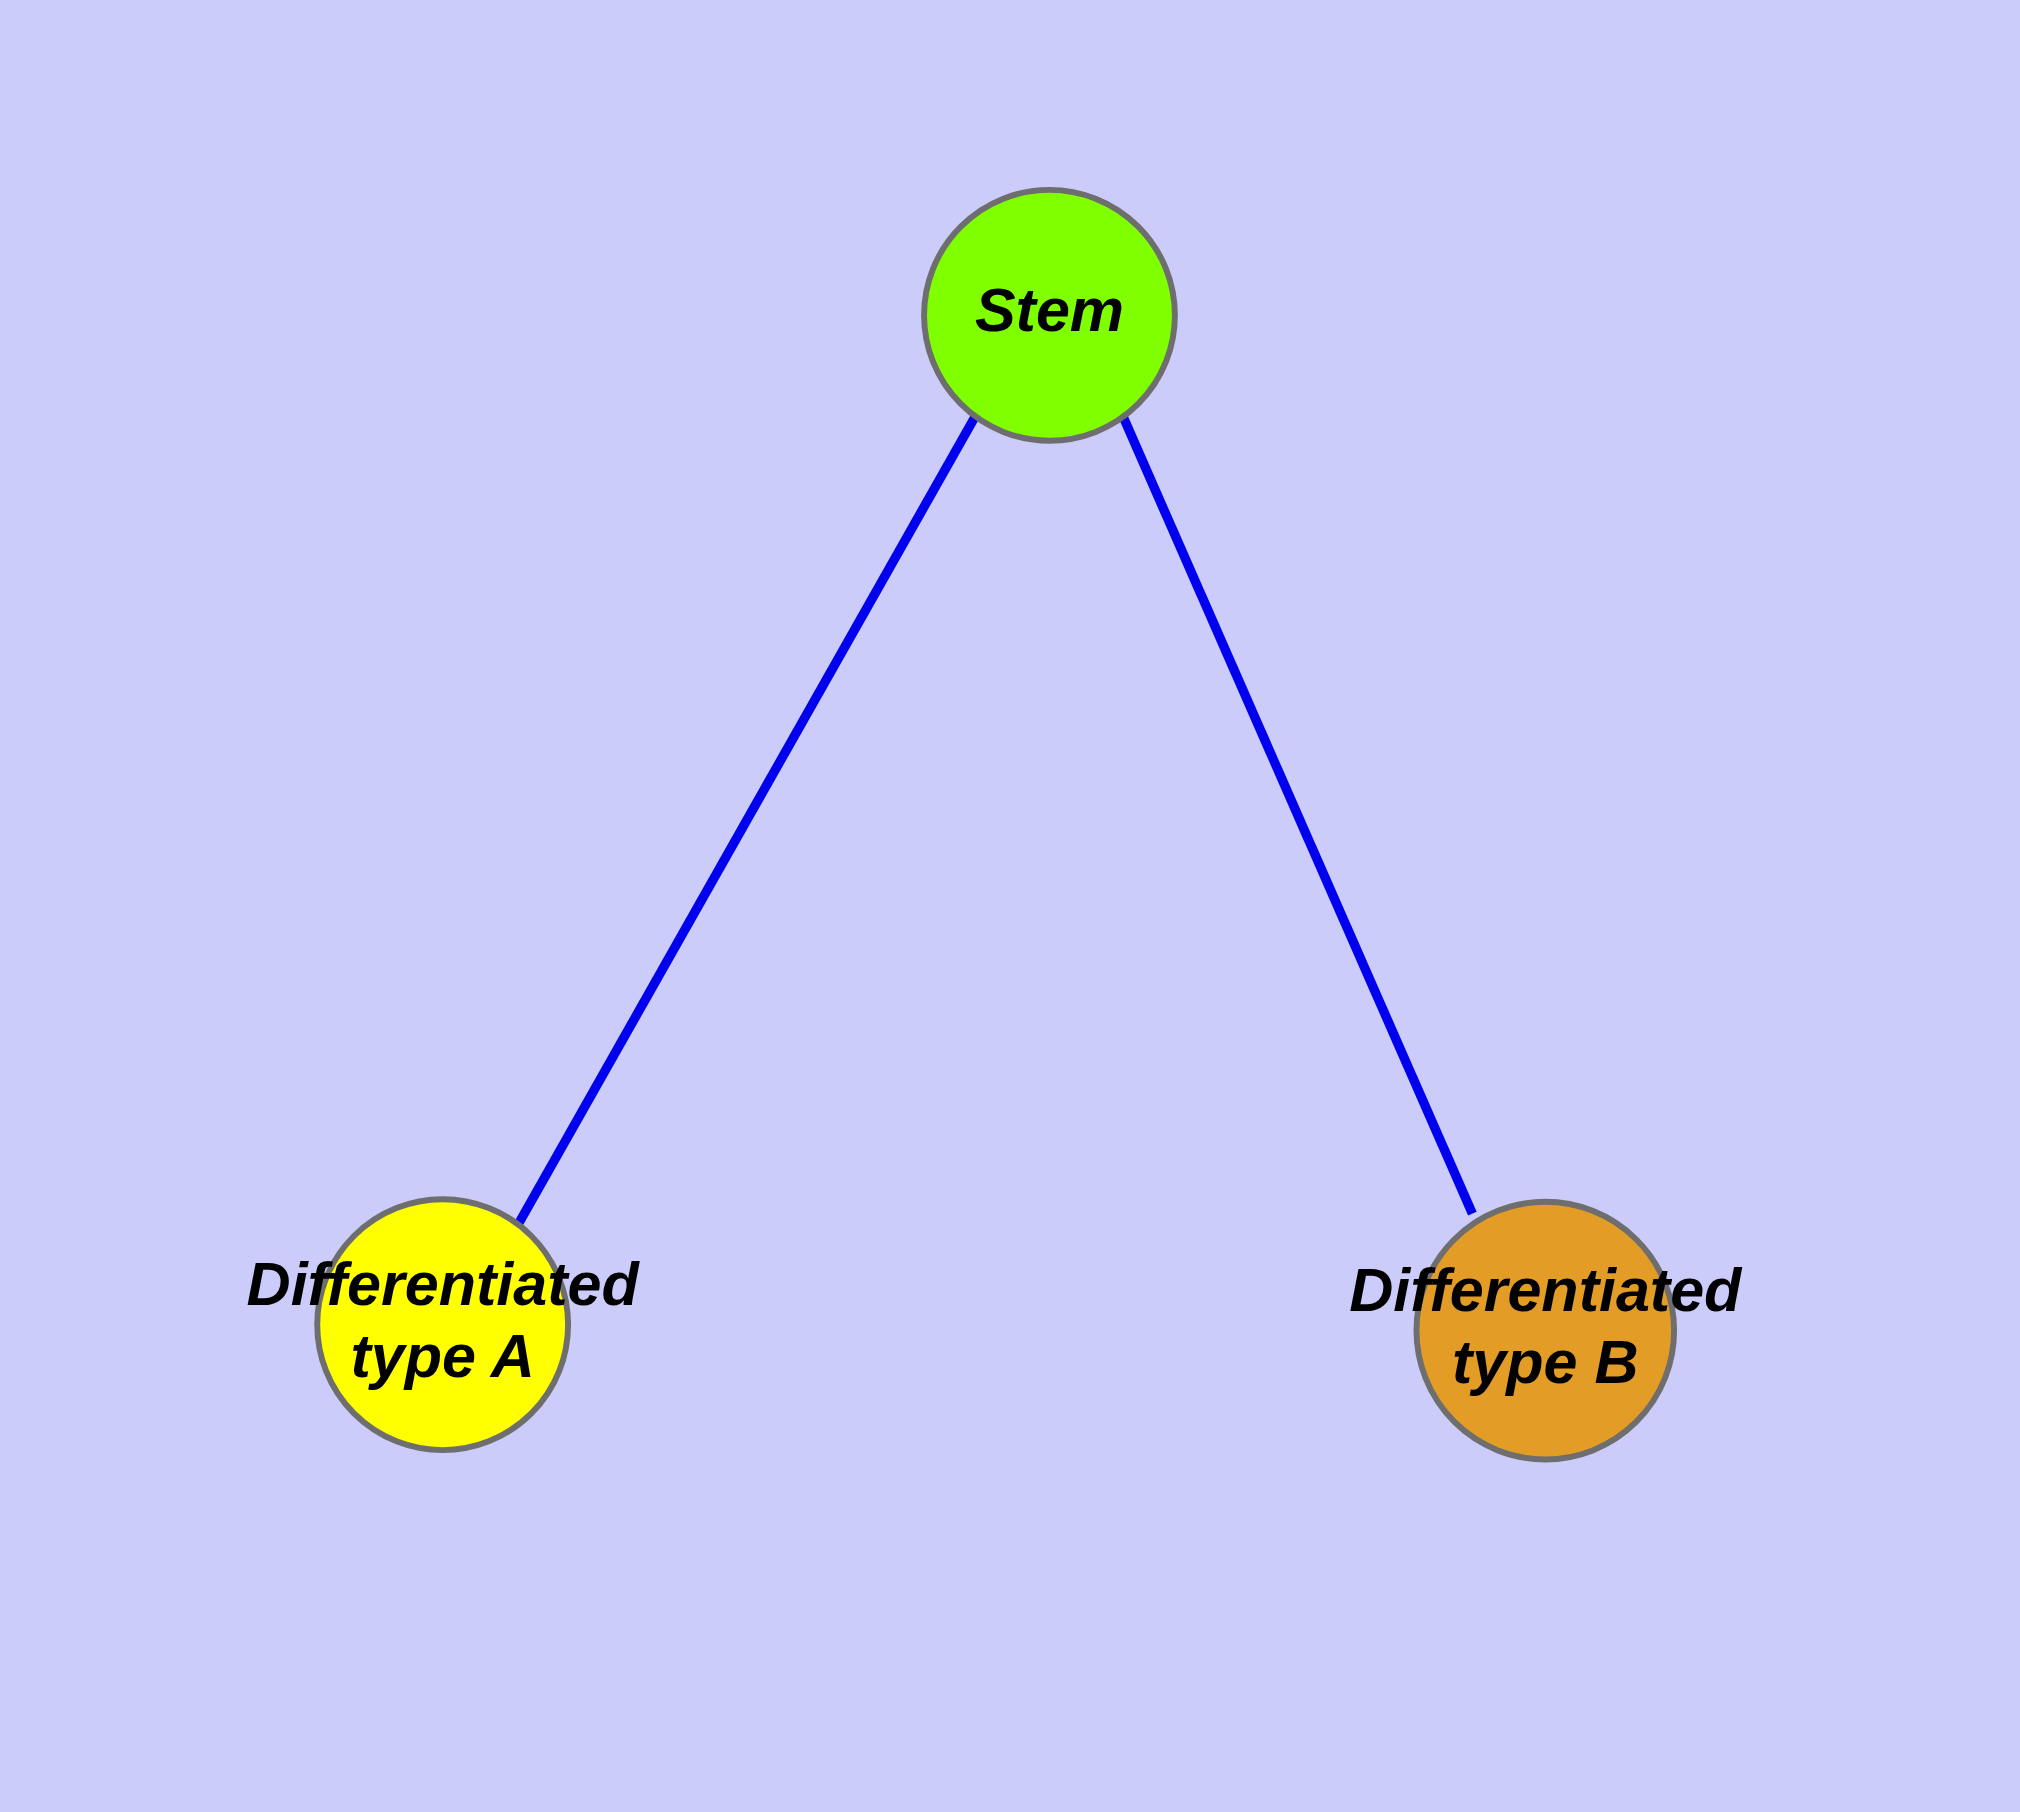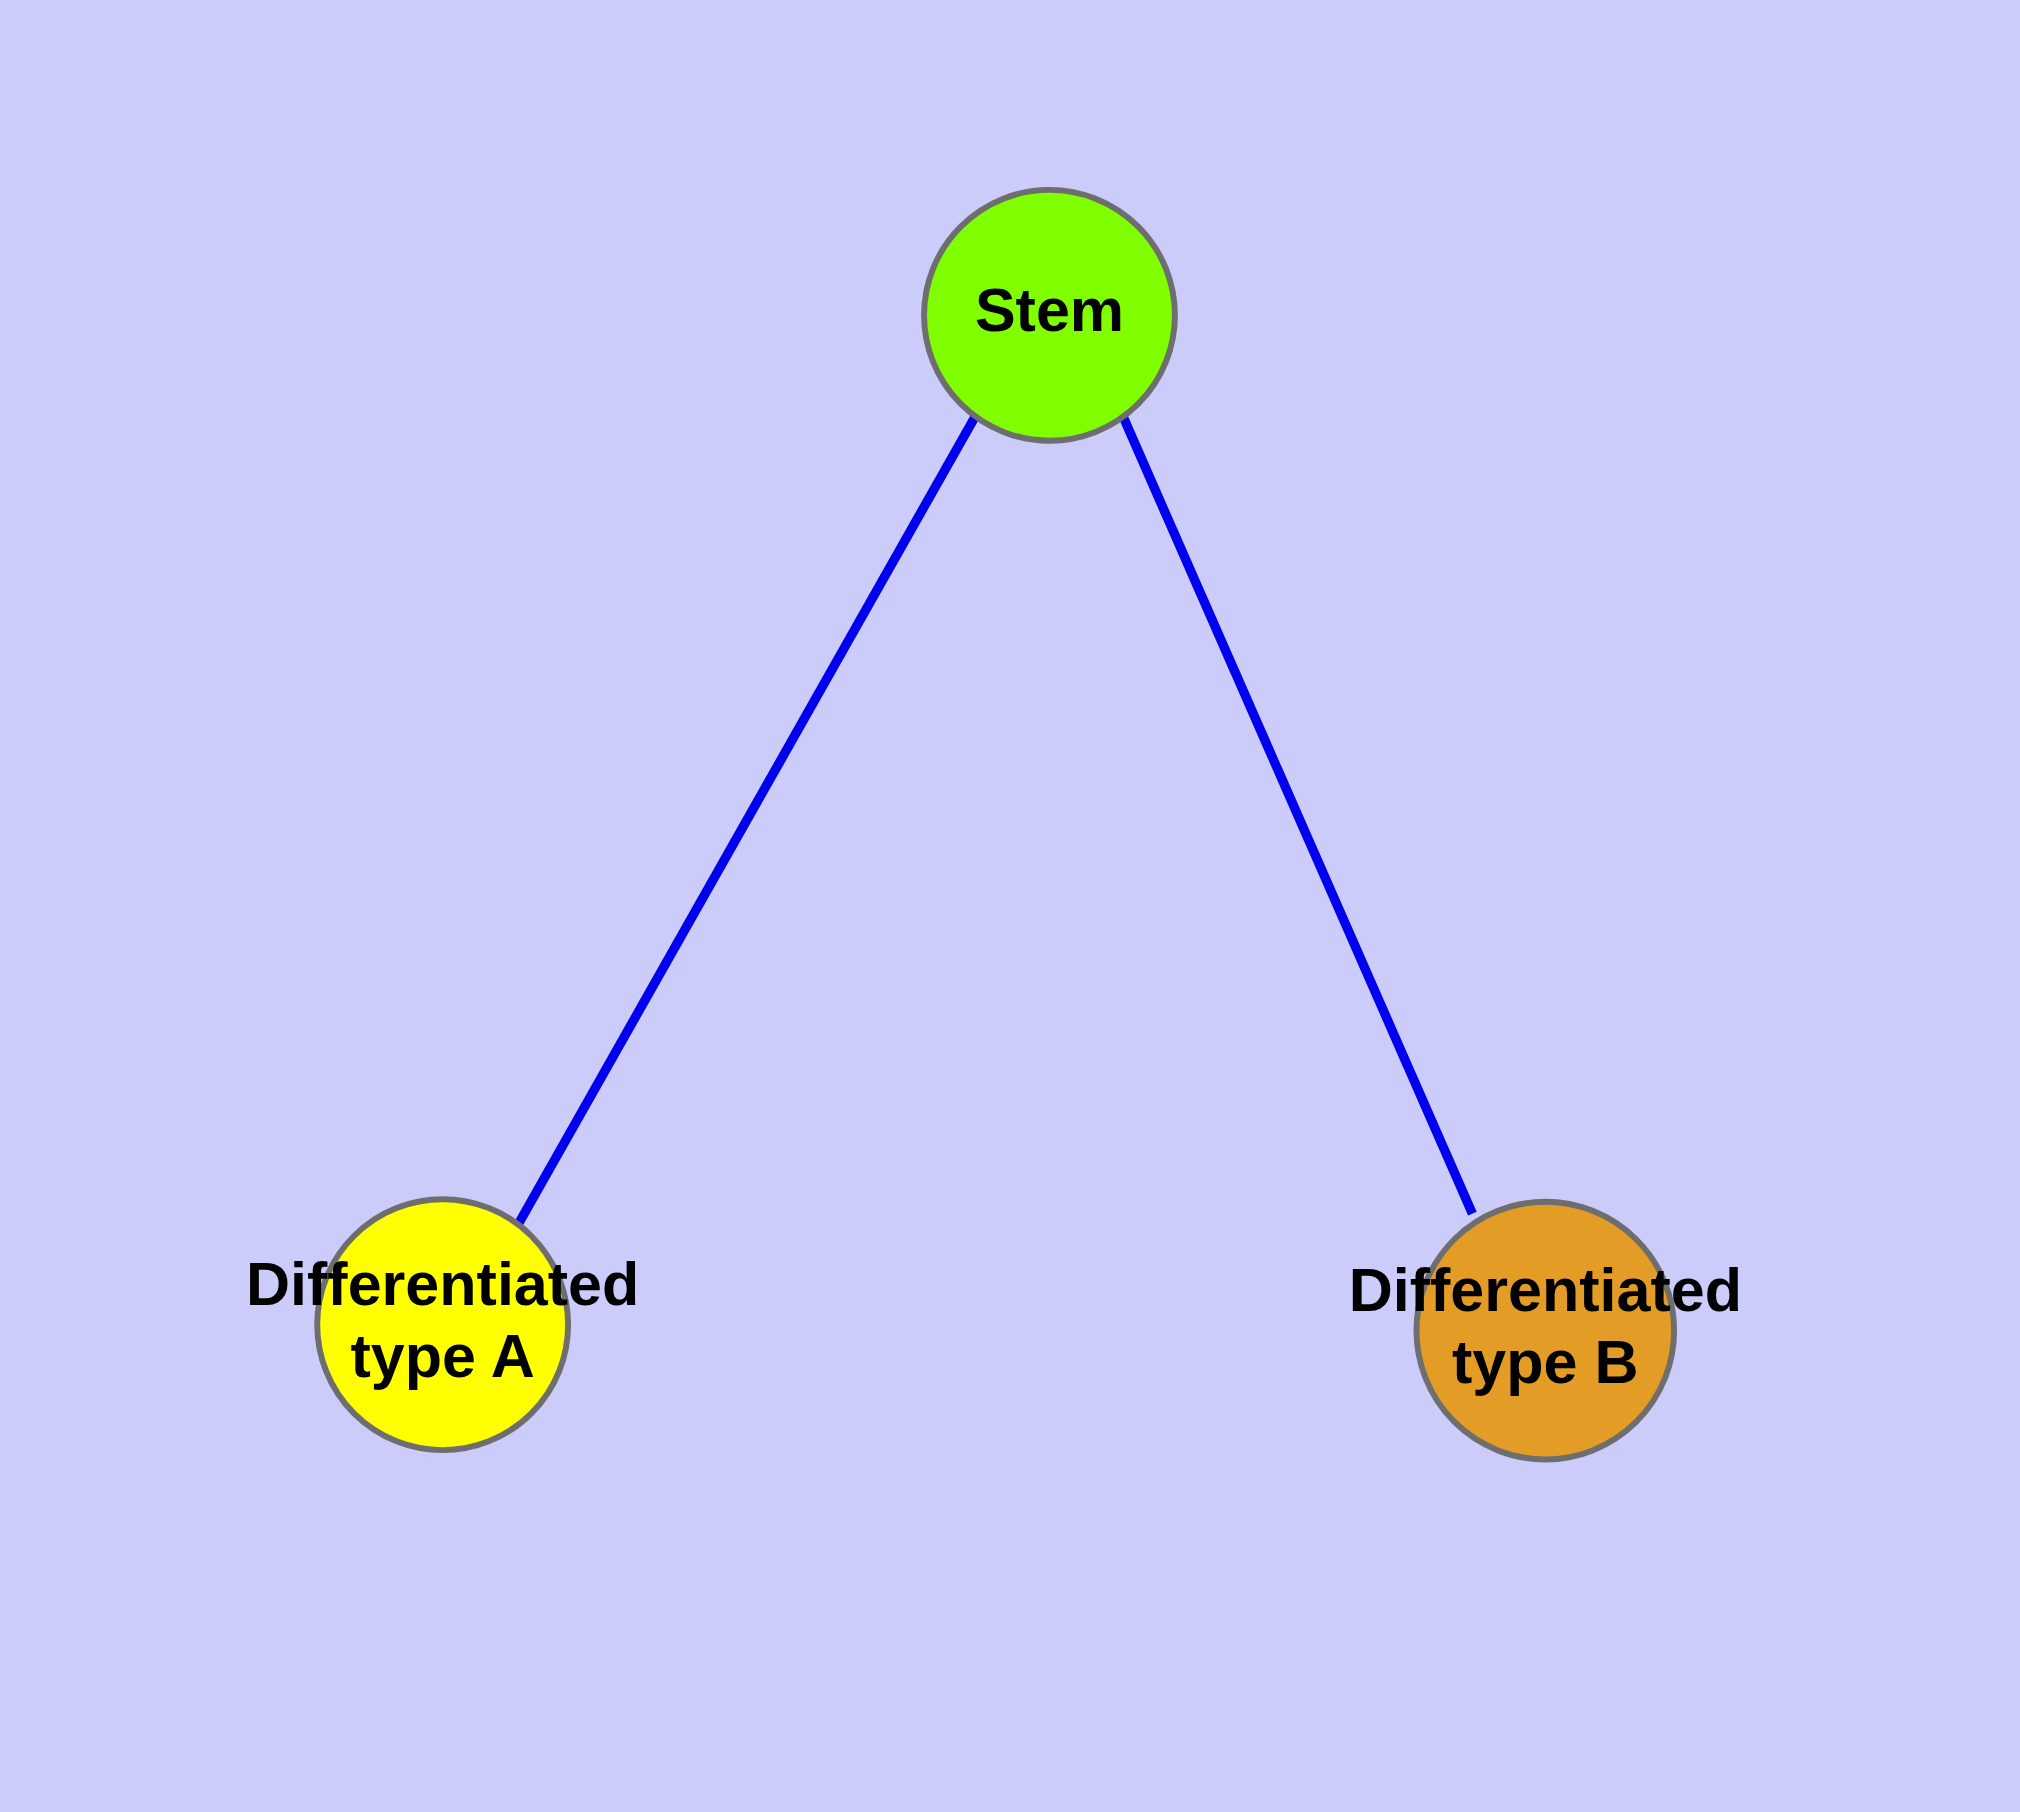--- a/index.html
+++ b/index.html
@@ -6,20 +6,21 @@
     margin: 0;
     padding: 0;
     background: #ffffff;
   }
   #canvas {
     position: relative;
     width: 2021px;
     height: 1812px;
     overflow: hidden;
     font-family: "Liberation Sans", sans-serif;
+    font-style: italic;
   }
   #canvas-bg {
     position: absolute;
     left: 0;
     top: 0;
     width: 100%;
     height: 100%;
   }
   #graph-svg {
     position: absolute;

